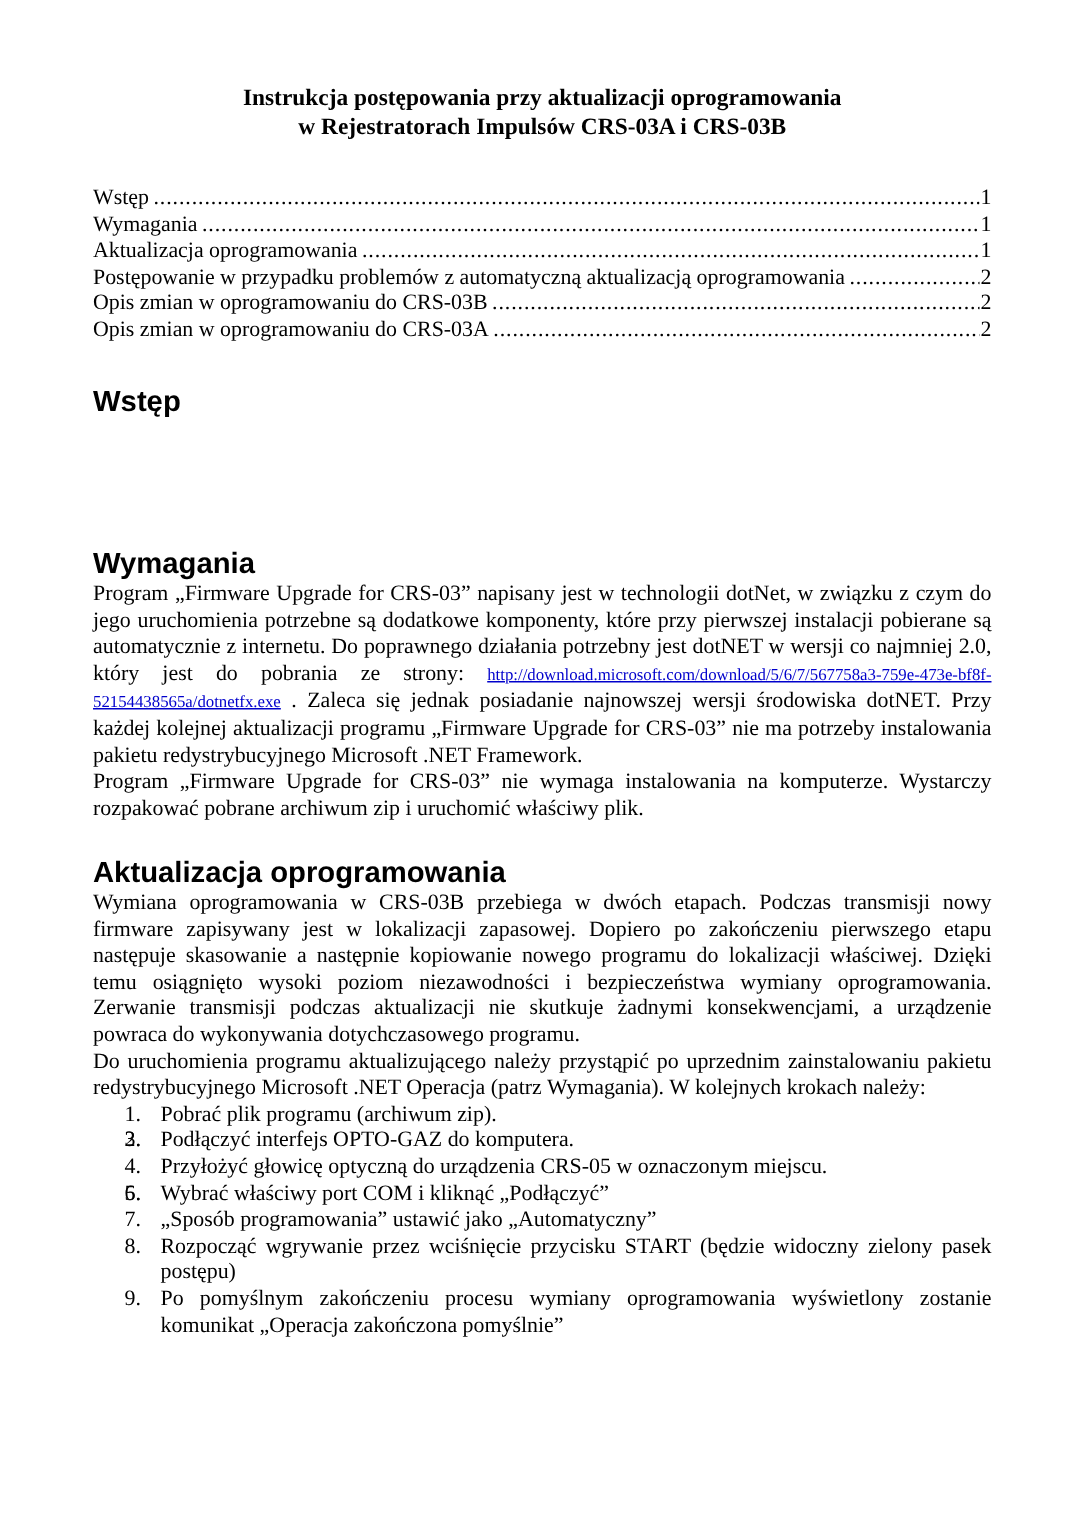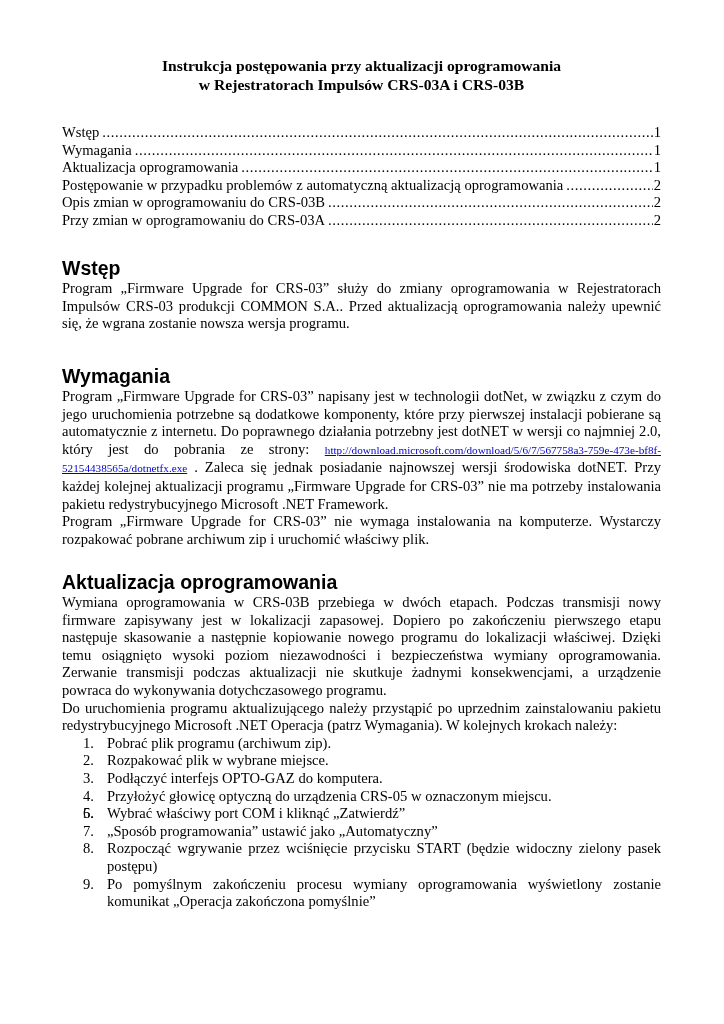--- a/index.html
+++ b/index.html
@@ -60,47 +60,46 @@
       <span class="toc-label">Postępowanie w przypadku problemów z automatyczną aktualizacją oprogramowania</span>
       <span class="toc-dots"></span>
       <span class="toc-page">2</span>
     </div>
     <div class="toc-row">
       <span class="toc-label">Opis zmian w oprogramowaniu do CRS-03B</span>
       <span class="toc-dots"></span>
       <span class="toc-page">2</span>
     </div>
     <div class="toc-row">
-      <span class="toc-label">Przy zmian w oprogramowaniu do CRS-03A</span>
+      <span class="toc-label">Opis zmian w oprogramowaniu do CRS-03A</span>
       <span class="toc-dots"></span>
       <span class="toc-page">2</span>
     </div>
   </div>
 
   <div class="section" style="top:256px;">
     <h2>Wstęp</h2>
-    <p>Program „Firmware Upgrade for CRS-03” służy do zmiany oprogramowania w Rejestratorach Impulsów CRS-03 produkcji COMMON S.A.. Przed aktualizacją oprogramowania należy upewnić się, że wgrana zostanie nowsza wersja programu.</p>
   </div>
 
   <div class="section" style="top:364px;">
     <h2>Wymagania</h2>
     <p><span>Program „Firmware Upgrade for CRS-03” napisany jest w technologii dotNet, w związku z czym do jego uruchomienia potrzebne są dodatkowe komponenty, które przy pierwszej instalacji pobierane są automatycznie z internetu. Do poprawnego działania potrzebny jest dotNET w wersji co najmniej 2.0, który jest do pobrania ze strony: </span><a class="link">http://download.microsoft.com/download/5/6/7/567758a3-759e-473e-bf8f-52154438565a/dotnetfx.exe</a><span> . Zaleca się jednak posiadanie najnowszej wersji środowiska dotNET. Przy każdej kolejnej aktualizacji programu „Firmware Upgrade for CRS-03” nie ma potrzeby instalowania pakietu redystrybucyjnego Microsoft .NET Framework.</span></p>
     <p>Program „Firmware Upgrade for CRS-03” nie wymaga instalowania na komputerze. Wystarczy rozpakować pobrane archiwum zip i uruchomić właściwy plik.</p>
   </div>
 
   <div class="section" style="top:570px;">
     <h2>Aktualizacja oprogramowania</h2>
     <p>Wymiana oprogramowania w CRS-03B przebiega w dwóch etapach. Podczas transmisji nowy firmware zapisywany jest w lokalizacji zapasowej. Dopiero po zakończeniu pierwszego etapu następuje skasowanie a następnie kopiowanie nowego programu do lokalizacji właściwej. Dzięki temu osiągnięto wysoki poziom niezawodności i bezpieczeństwa wymiany oprogramowania. Zerwanie transmisji podczas aktualizacji nie skutkuje żadnymi konsekwencjami, a urządzenie powraca do wykonywania dotychczasowego programu.</p>
     <p>Do uruchomienia programu aktualizującego należy przystąpić po uprzednim zainstalowaniu pakietu redystrybucyjnego Microsoft .NET Operacja (patrz Wymagania). W kolejnych krokach należy:</p>
     <ol>
       <li><span class="num">1.</span><span>Pobrać plik programu (archiwum zip).</span></li>
-      <li><span class="num">2.</span><span>Rozpakować plik w wybrane miejsce.</span></li>
+      <li><span class="num">2.</span></li>
       <li><span class="num">3.</span><span>Podłączyć interfejs OPTO-GAZ do komputera.</span></li>
       <li><span class="num">4.</span><span>Przyłożyć głowicę optyczną do urządzenia CRS-05 w oznaczonym miejscu.</span></li>
       <li><span class="num">5.</span></li>
-      <li><span class="num">6.</span><span>Wybrać właściwy port COM i kliknąć „Zatwierdź”</span></li>
+      <li><span class="num">6.</span><span>Wybrać właściwy port COM i kliknąć „Podłączyć”</span></li>
       <li><span class="num">7.</span><span>„Sposób programowania” ustawić jako „Automatyczny”</span></li>
       <li><span class="num">8.</span><span>Rozpocząć wgrywanie przez wciśnięcie przycisku START (będzie widoczny zielony pasek postępu)</span></li>
       <li><span class="num">9.</span><span>Po pomyślnym zakończeniu procesu wymiany oprogramowania wyświetlony zostanie komunikat „Operacja zakończona pomyślnie”</span></li>
     </ol>
   </div>
 
 </div>
 
 </body></html>

